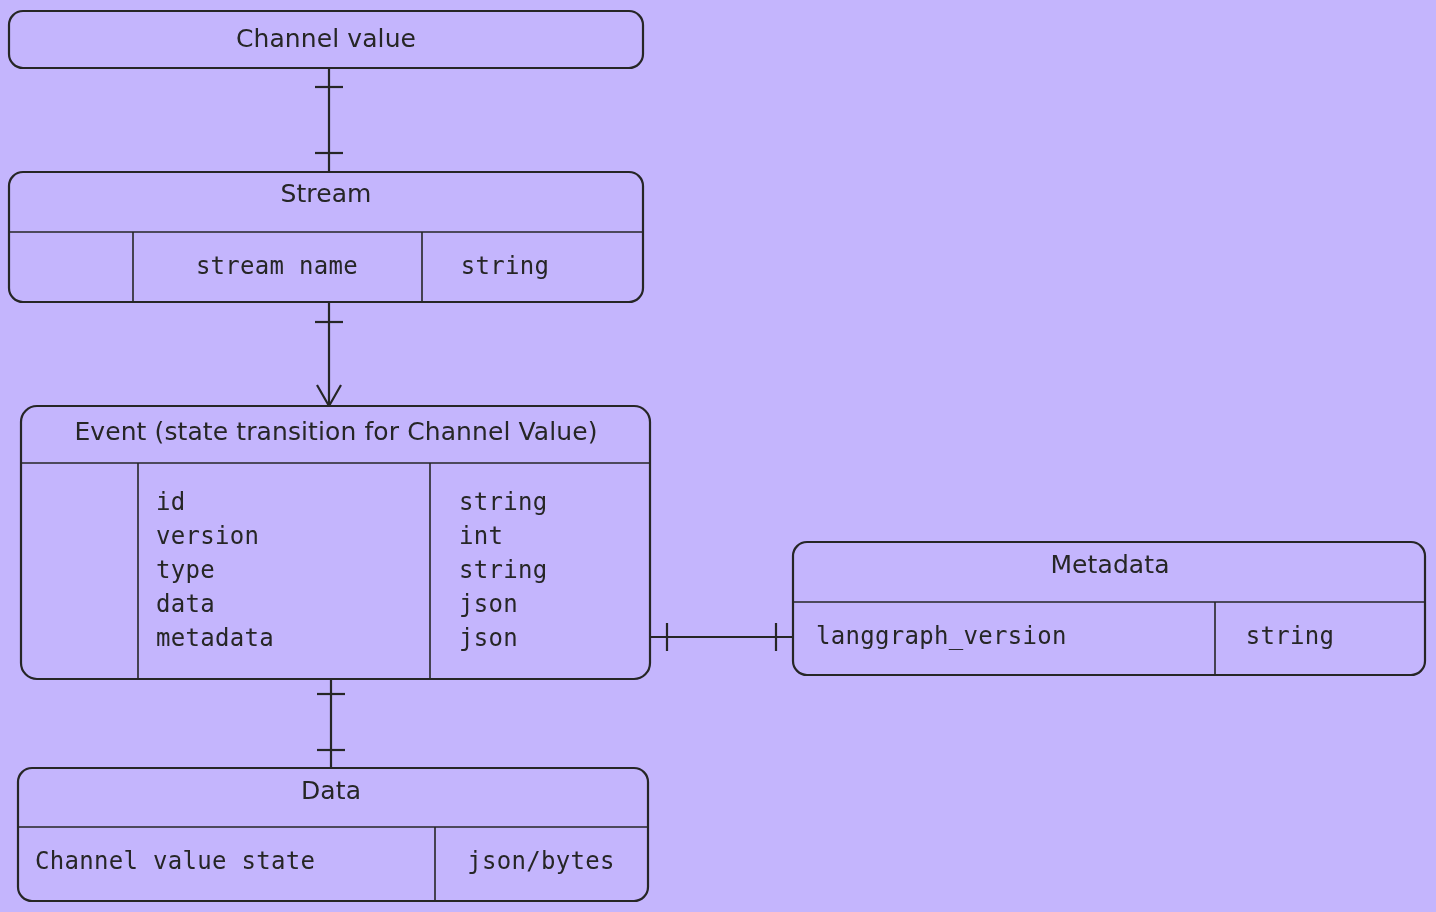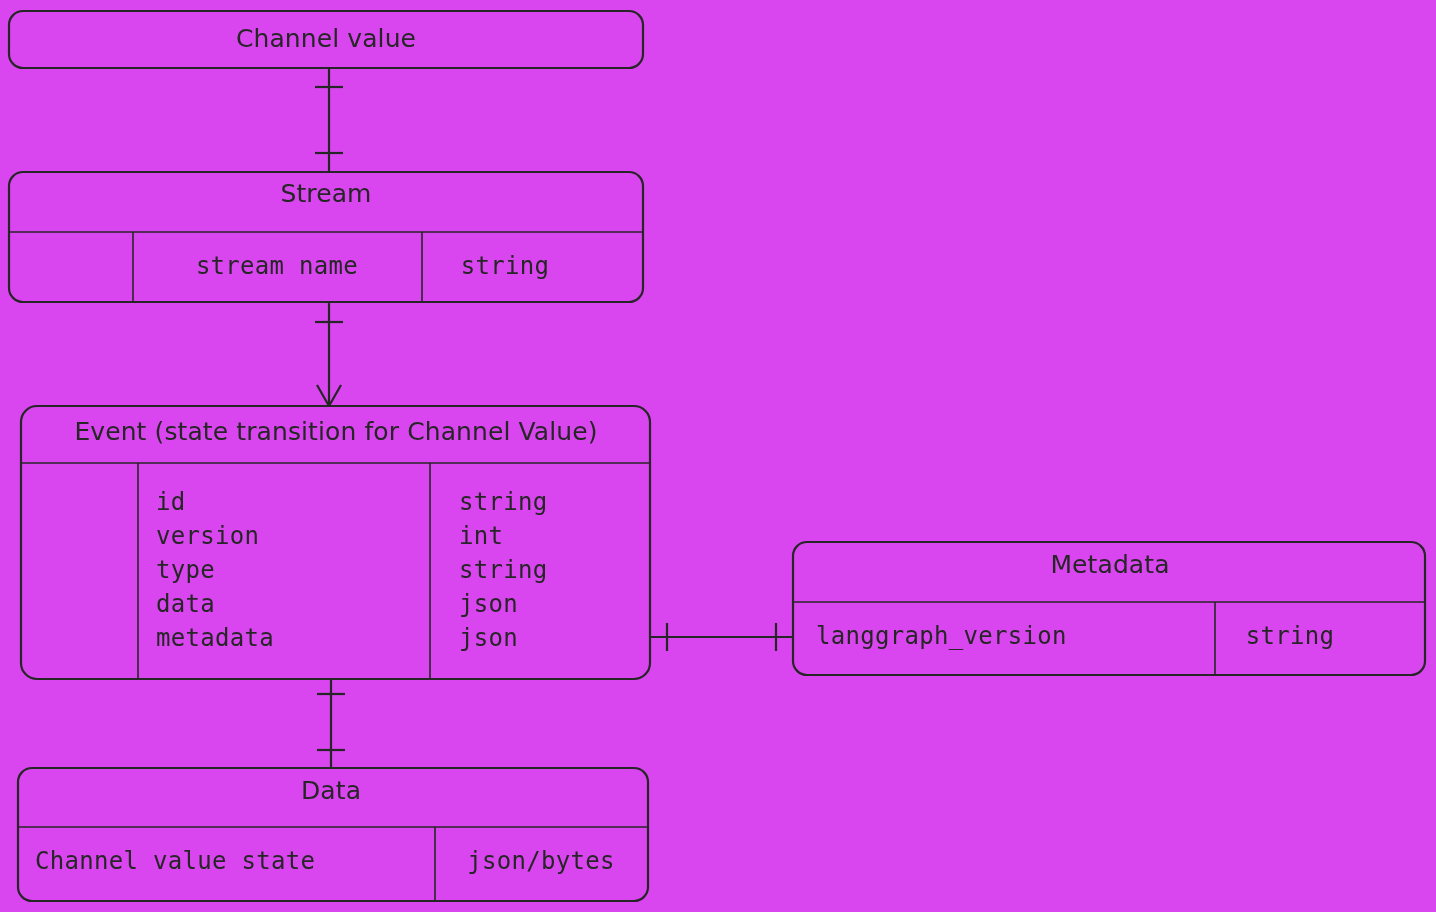--- a/index.html
+++ b/index.html
@@ -4,21 +4,21 @@
 <style>
   html, body {
     margin: 0;
     padding: 0;
     background: #000000;
   }
   #canvas {
     position: relative;
     width: 1436px;
     height: 912px;
-    background: #d946ef;
+    background: #c4b5fd;
     overflow: hidden;
     font-family: "DejaVu Sans", sans-serif;
   }
   svg#diagram {
     position: absolute;
     left: 0;
     top: 0;
     width: 1436px;
     height: 912px;
     display: block;

